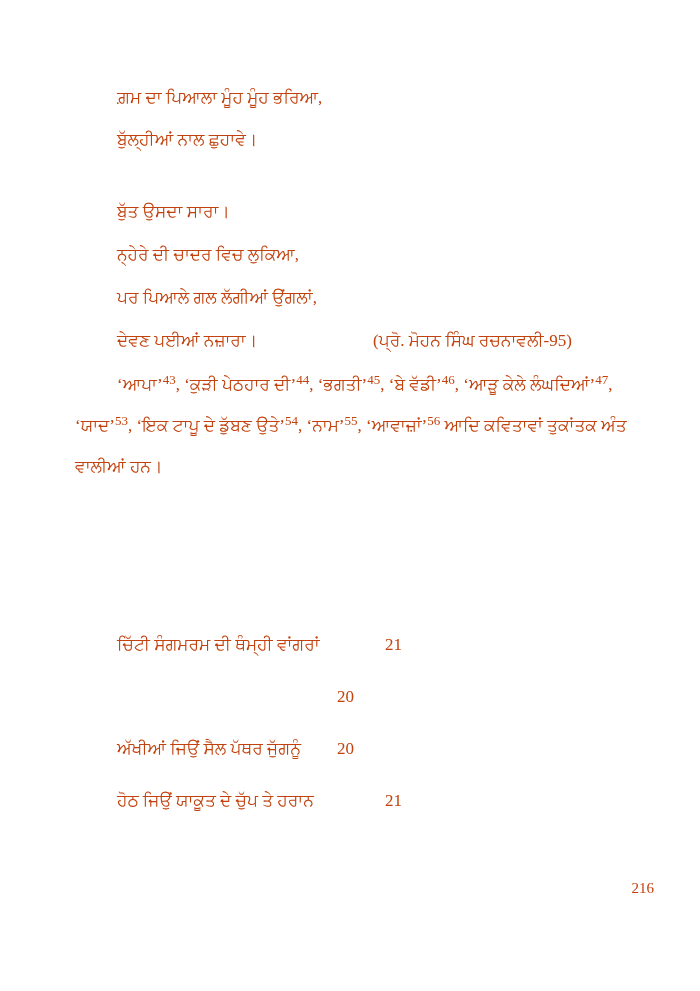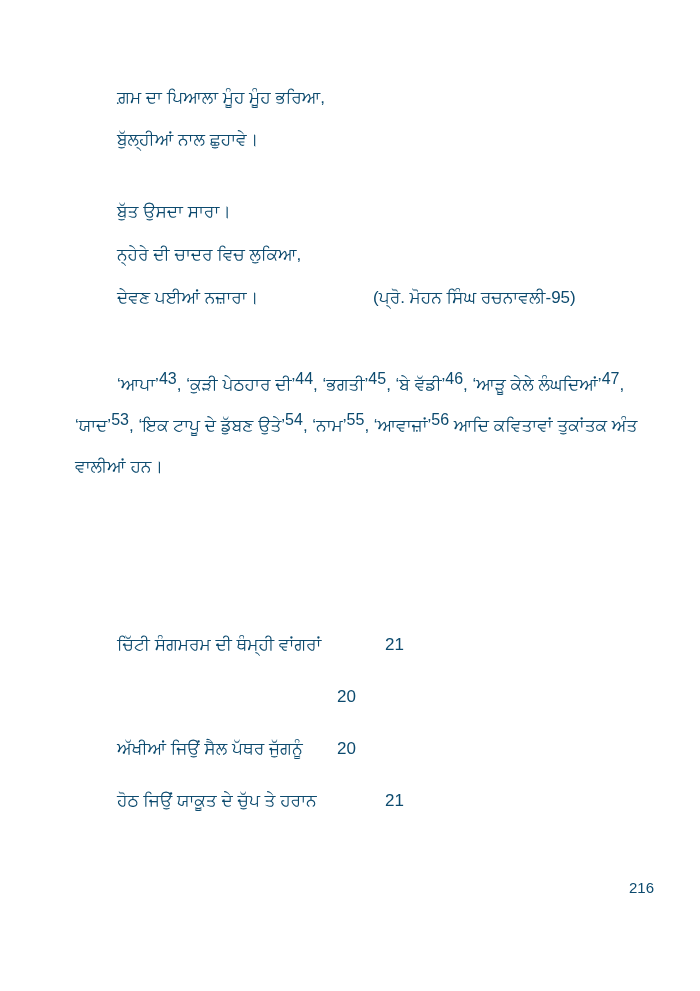--- a/index.html
+++ b/index.html
@@ -2,22 +2,22 @@
 <html lang="pa"><head>
 <meta charset="utf-8">
 <style>
   * { box-sizing: border-box; }
   html, body { margin: 0; padding: 0; background: #ffffff; }
   .page {
     position: relative;
     width: 700px;
     height: 991px;
     background: #ffffff;
-    color: #0c4a6e;
-    font-family: Liberation Sans, sans-serif;
+    color: #c2410c;
+    font-family: Liberation Serif, serif;
     font-size: 17px;
     overflow: hidden;
   }
   .blk { position: absolute; }
   .vline, .pline, .vrow { white-space: nowrap; }
 
   #verse1 { left: 117px; top: 77px; }
   #verse1 .vline { line-height: 42px; }
 
   #verse2 { left: 117px; top: 190px; }
@@ -31,21 +31,21 @@
   }
 
   #para1 { left: 75px; top: 364px; }
   #para1 .pline { line-height: 41px; }
   #para1 .pline.indent { padding-left: 42px; }
 
   #para2 { left: 75px; top: 530px; }
   #para2 .pline { line-height: 40px; }
 
   sup {
-    font-size: 16px;
+    font-size: 13px;
     line-height: 0;
     vertical-align: 6px;
   }
 
   #verse3 { left: 117px; top: 619px; }
   #verse3 .vrow { position: relative; height: 52px; line-height: 52px; }
   .count { position: absolute; top: 0; }
   .count.far  { left: 268px; }
   .count.near { left: 220px; }
 
@@ -65,20 +65,21 @@
 <div class="page">
 
   <div class="blk" id="verse1">
     <div class="vline">ਗ਼ਮ ਦਾ ਪਿਆਲਾ ਮੂੰਹ ਮੂੰਹ ਭਰਿਆ,</div>
     <div class="vline">ਬੁੱਲ੍ਹੀਆਂ ਨਾਲ ਛੁਹਾਵੇ।</div>
   </div>
 
   <div class="blk" id="verse2">
     <div class="vline">ਬੁੱਤ ਉਸਦਾ ਸਾਰਾ।</div>
     <div class="vline">ਨ੍ਹੇਰੇ ਦੀ ਚਾਦਰ ਵਿਚ ਲੁਕਿਆ,</div>
+    <div class="vline">ਪਰ ਪਿਆਲੇ ਗਲ ਲੱਗੀਆਂ ਉਂਗਲਾਂ,</div>
     <div class="vline v2row">
       <span>ਦੇਵਣ ਪਈਆਂ ਨਜ਼ਾਰਾ।</span>
       <span class="citation">(ਪ੍ਰੋ. ਮੋਹਨ ਸਿੰਘ ਰਚਨਾਵਲੀ-95)</span>
     </div>
   </div>
 
   <div class="blk" id="para1">
     <div class="pline indent"><span>‘ਆਪਾ’</span><sup>43</sup><span>, ‘ਕੁੜੀ ਪੇਠਹਾਰ ਦੀ’</span><sup>44</sup><span>, ‘ਭਗਤੀ’</span><sup>45</sup><span>, ‘ਬੇ ਵੱਡੀ’</span><sup>46</sup><span>, ‘ਆੜੂ ਕੇਲੇ ਲੰਘਦਿਆਂ’</span><sup>47</sup><span>,</span></div>
     <div class="pline"><span>‘ਯਾਦ’</span><sup>53</sup><span>, ‘ਇਕ ਟਾਪੂ ਦੇ ਡੁੱਬਣ ਉਤੇ’</span><sup>54</sup><span>, ‘ਨਾਮ’</span><sup>55</sup><span>, ‘ਆਵਾਜ਼ਾਂ’</span><sup>56</sup><span> ਆਦਿ ਕਵਿਤਾਵਾਂ ਤੁਕਾਂਤਕ ਅੰਤ</span></div>
     <div class="pline"><span>ਵਾਲੀਆਂ ਹਨ।</span></div>

